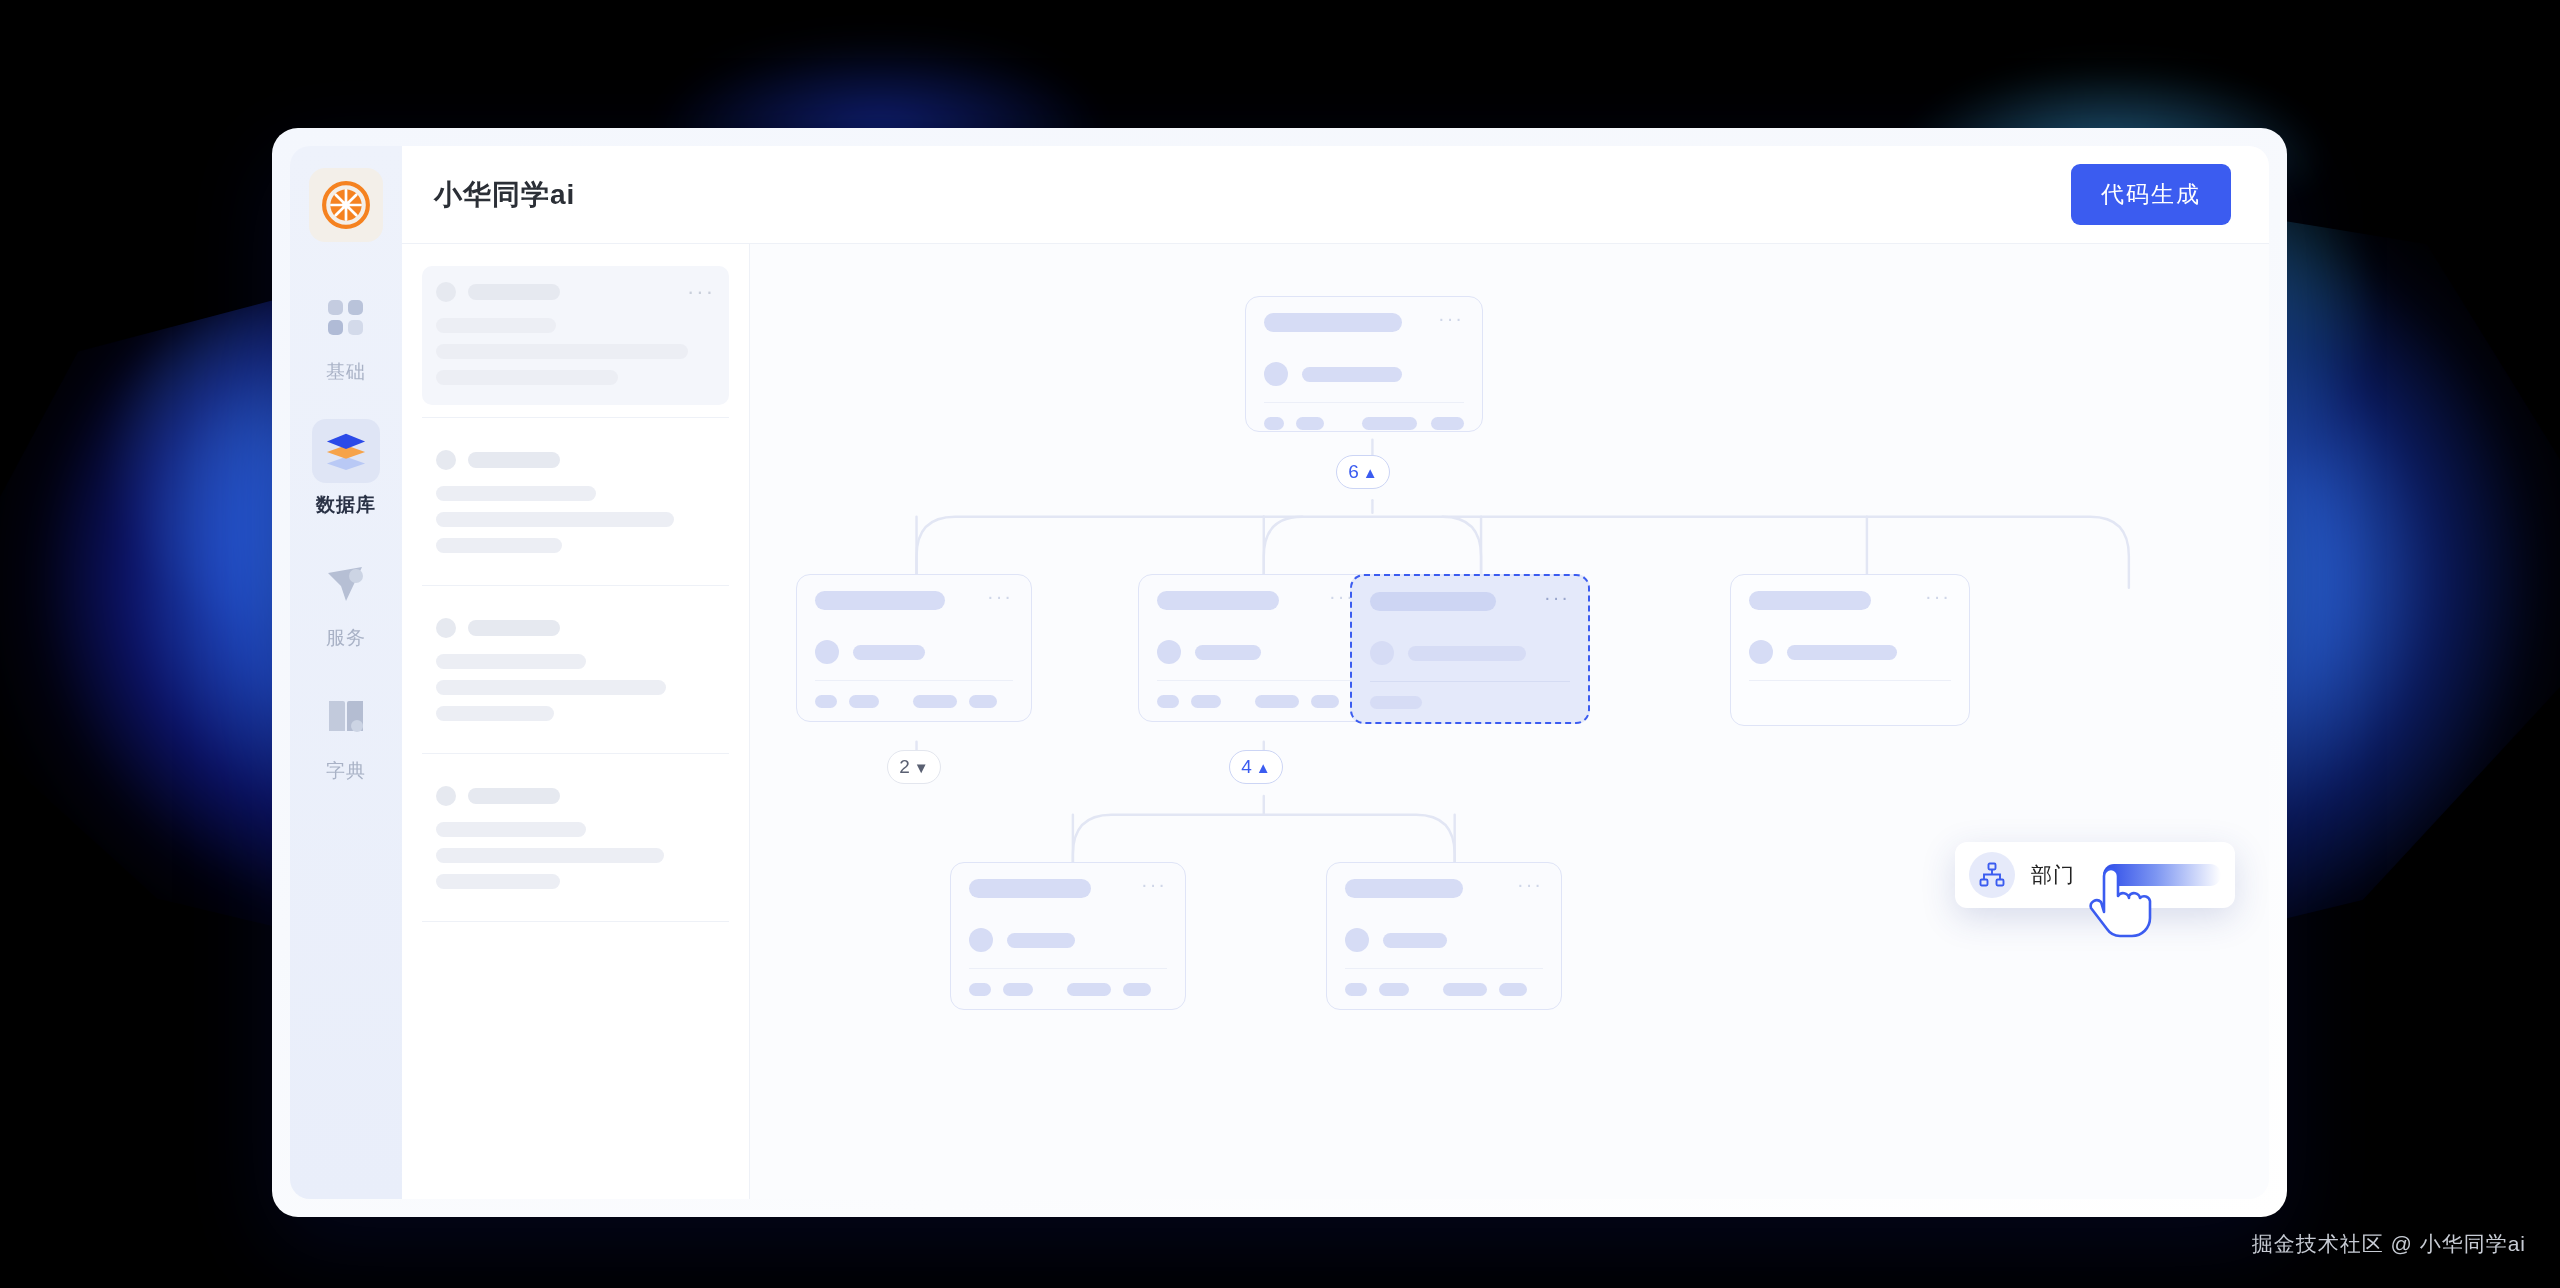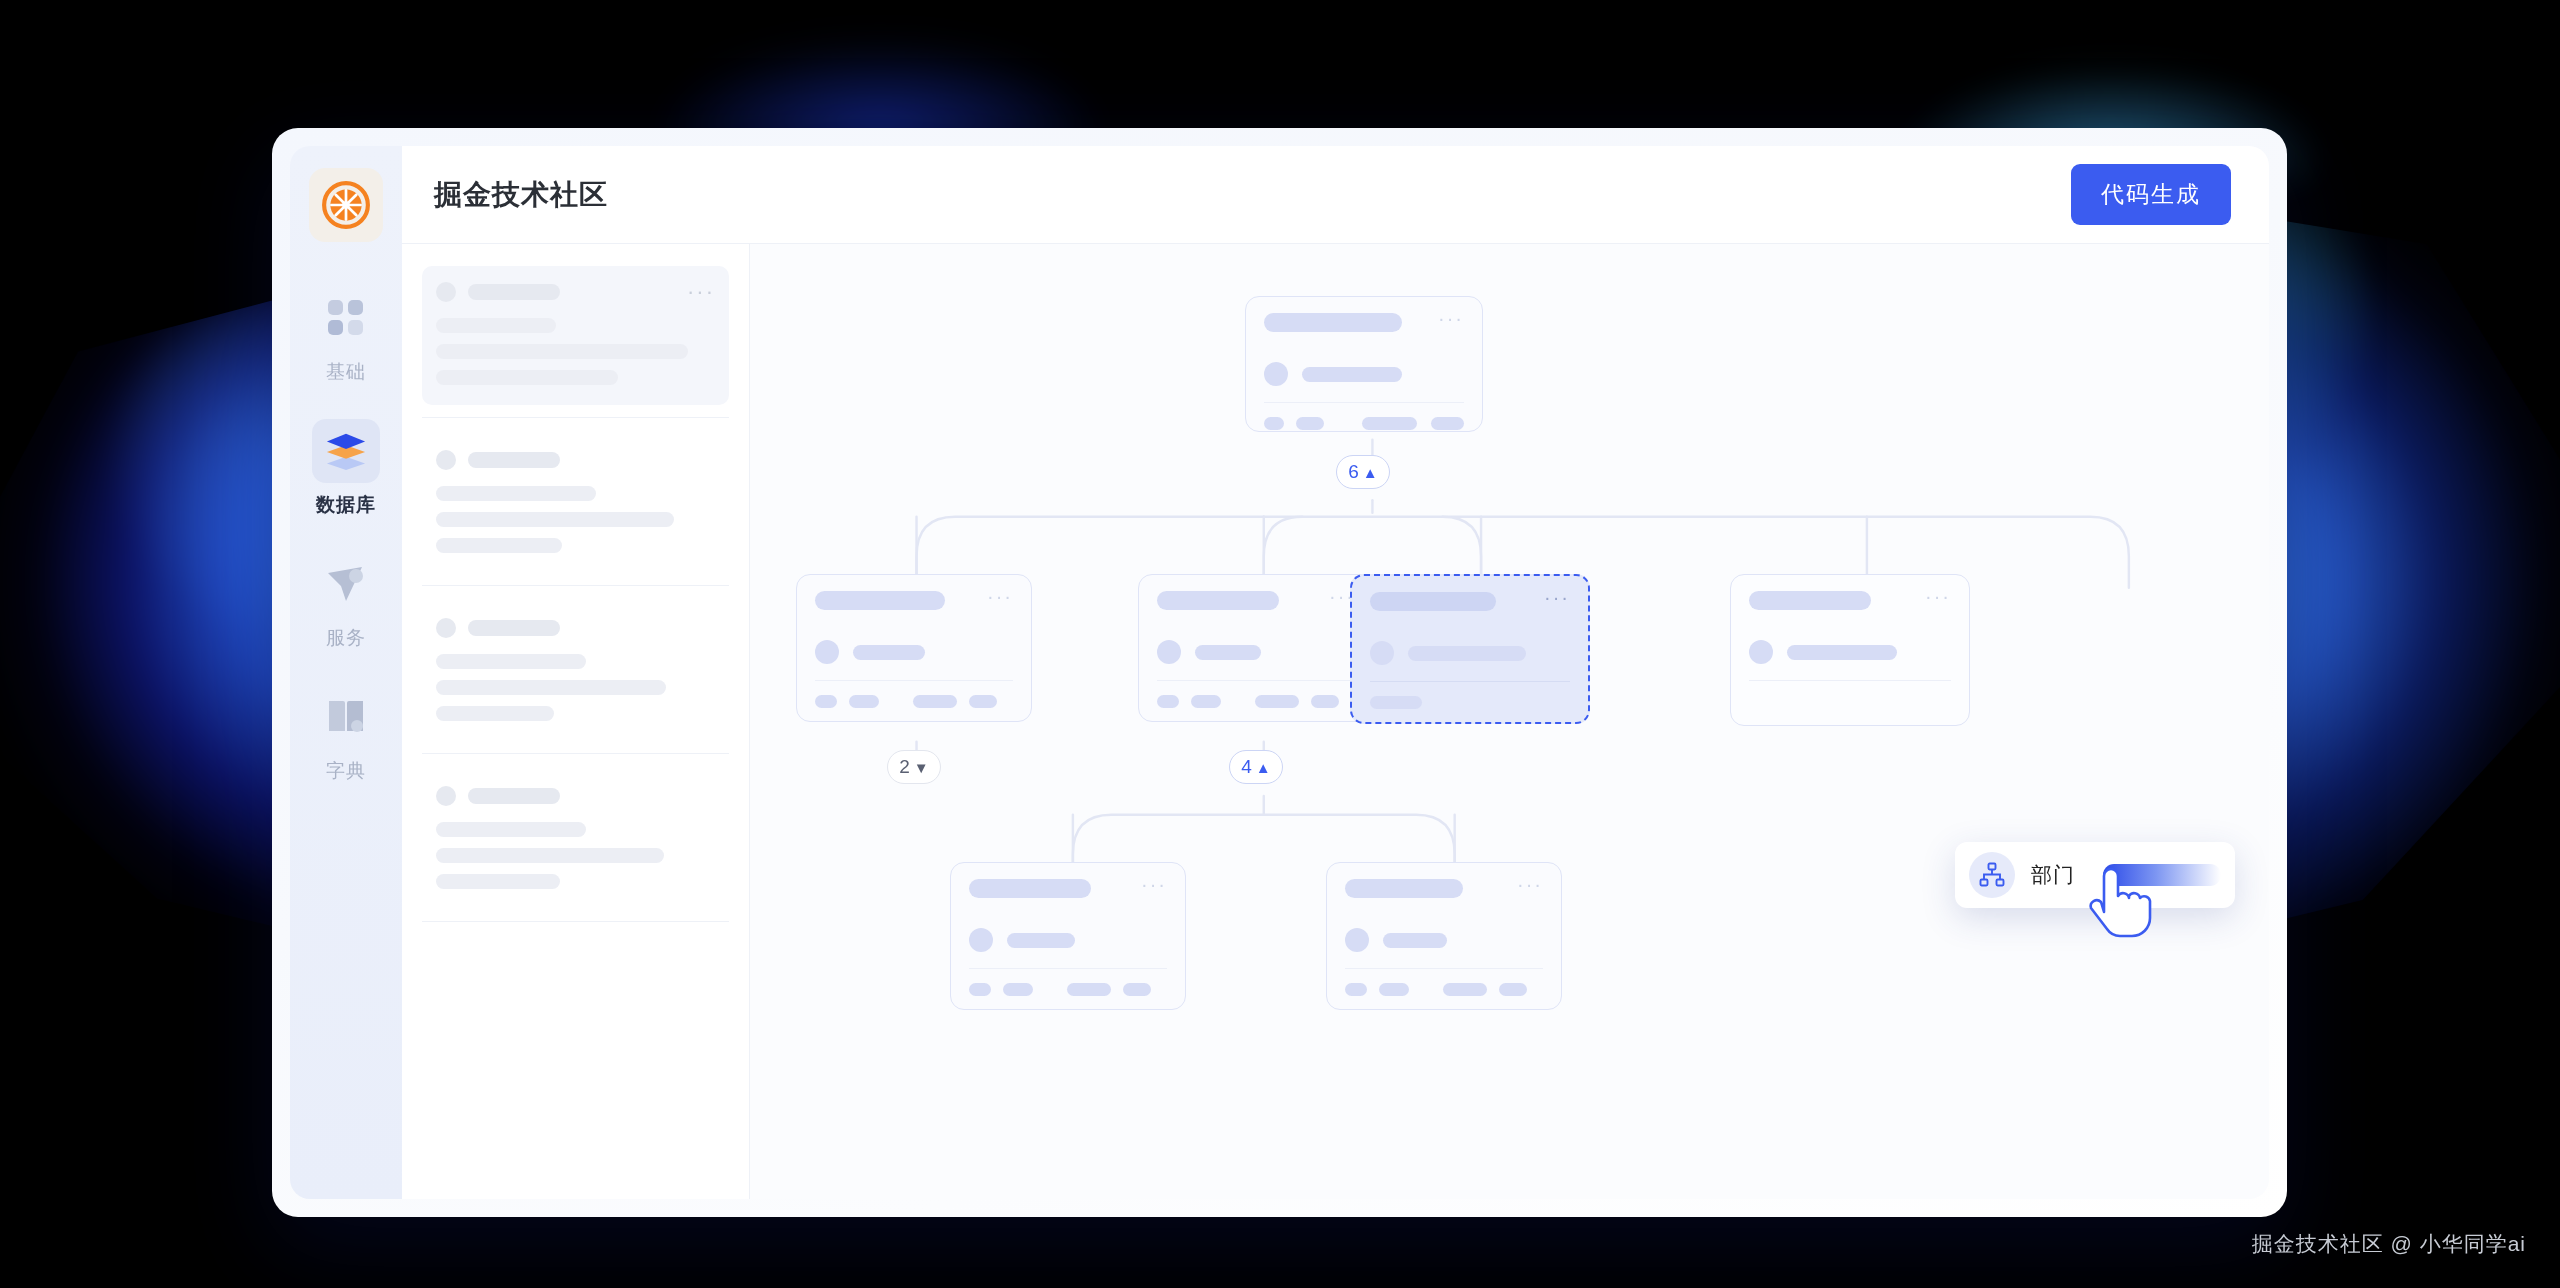--- a/index.html
+++ b/index.html
@@ -268,21 +268,21 @@
             <circle cx="31" cy="27" r="6" fill="#ccd4e4"></circle>
           </svg>
         </div>
         <span class="nav-label">字典</span>
       </div>
     </div>
 
     <div id="right">
 
       <div id="topbar">
-        <div id="page-title">掘金技术社区</div>
+        <div id="page-title">小华同学ai</div>
         <button id="gen-btn">代码生成</button>
       </div>
 
       <div id="body">
 
         <div id="list-panel">
 
           <div class="list-item selected">
             <div class="li-head">
               <div class="li-dot"></div>

